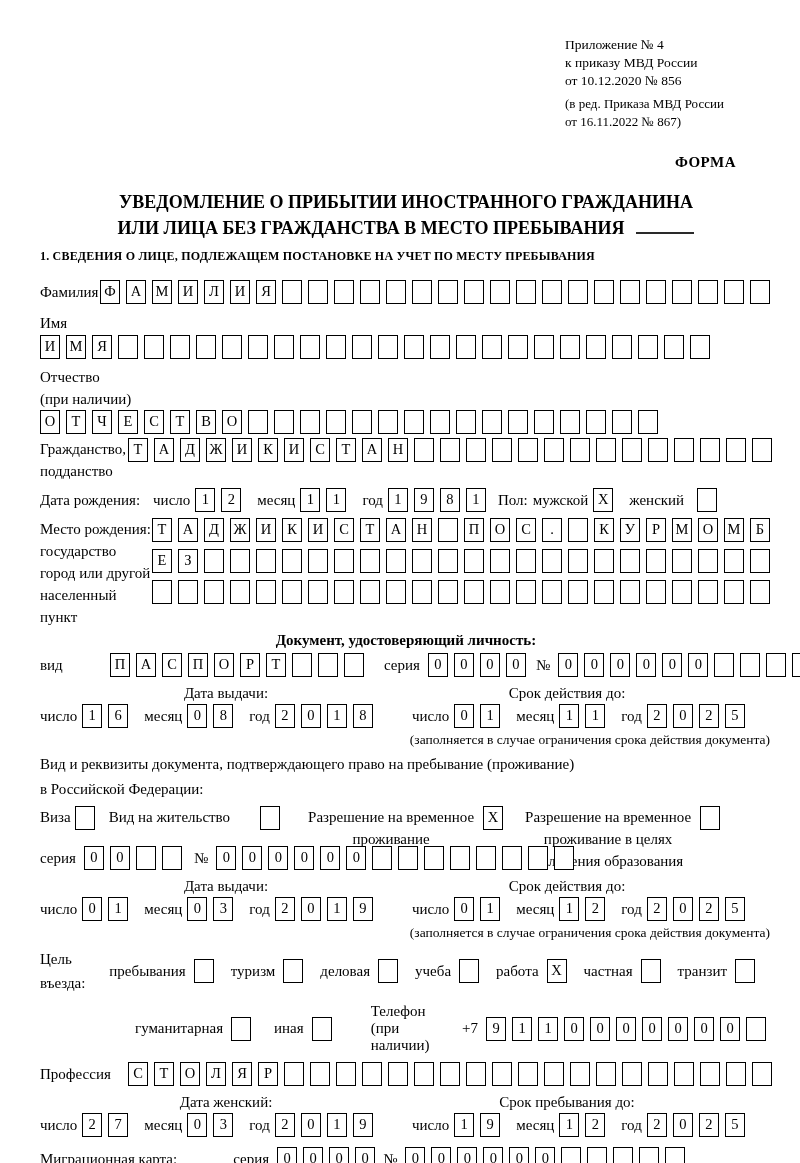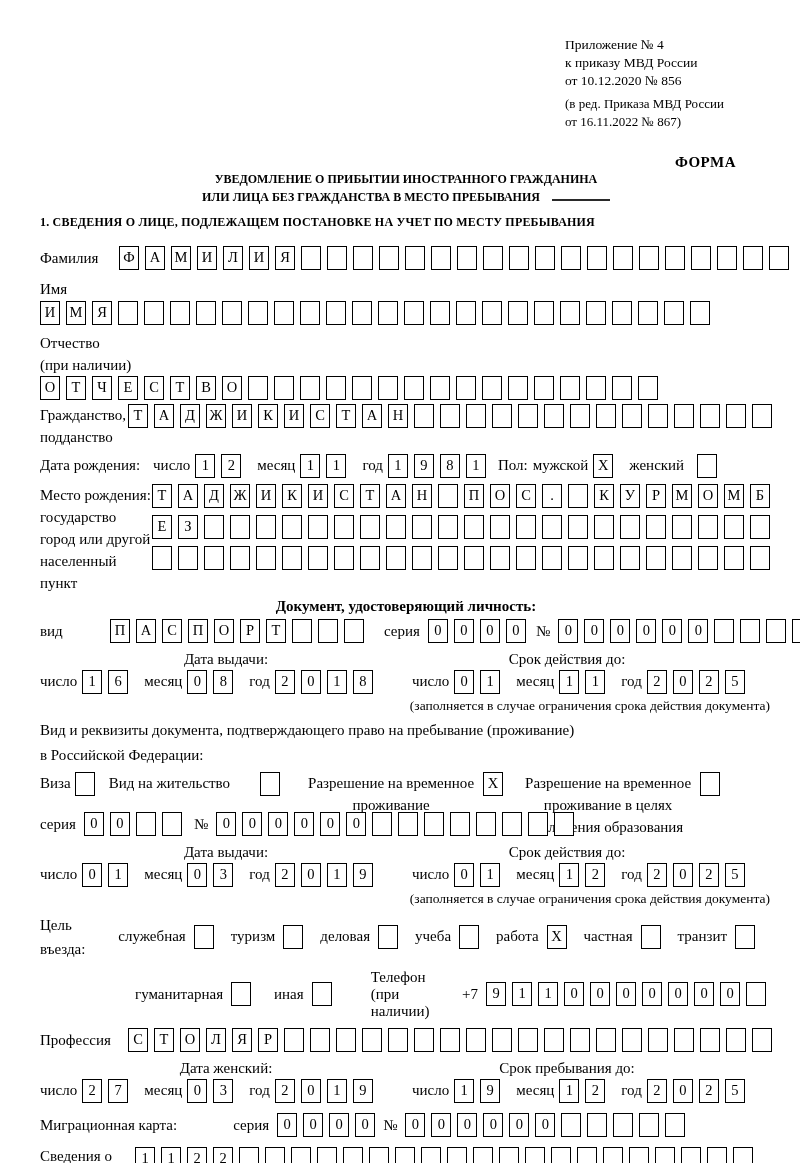--- a/index.html
+++ b/index.html
@@ -8,39 +8,39 @@
     width:800px; height:1163px;
     font-family:"Liberation Serif", serif;
     color:#000; font-size:15px;
   }
   .page { position:relative; width:800px; height:1163px; padding:36px 28px 0 40px; overflow:hidden; }
 
   
   .annex { margin-left:525px; font-size:13.5px; line-height:1.34; }
   .annex .amend { margin-top:5px; font-size:13px; }
   .forma { text-align:right; font-weight:bold; letter-spacing:.5px; margin:24px 36px 0 0; font-size:15px; }
-  .title { text-align:center; font-weight:bold; font-size:12px; line-height:1.45; }
+  .title { text-align:center; font-weight:bold; font-size:18px; line-height:1.45; margin-top:18px; }
   .blank-line { display:inline-block; width:58px; height:13px; border-bottom:2.5px solid #2a2a2a; margin-left:12px; }
   .section-heading { font-weight:bold; font-size:12px; margin-top:8px; letter-spacing:.2px; }
 
   
   .boxes { display:flex; flex-wrap:nowrap; align-items:center; }
   .cell {
     display:inline-block; flex:0 0 auto;
     width:20px; height:24px; margin-right:6px;
     border:1.8px solid #000; background:#fff;
     text-align:center; line-height:20px; font-size:14.5px;
   }
 
   .frow { display:flex; align-items:flex-start; }
   .lblcol { flex:0 0 auto; line-height:24px; }
   .w60 { width:60px; } .w88 { width:88px; } .w112 { width:112px; } .w70 { width:70px; } .w95 { width:95px; }
   .two-line { line-height:22px; }
   .mt4 { margin-top:4px; } .mt6 { margin-top:6px; } .mt7 { margin-top:7px;flex-direction:column; } .mt8 { margin-top:8px; }
-  .mt10 { margin-top:10px; } .mt16 { margin-top:16px;gap:19px; }
+  .mt10 { margin-top:10px; } .mt16 { margin-top:16px; }
 
   .stackrows .boxes { margin-bottom:7px; }
 
   .center-bold { text-align:center; font-weight:bold; margin-top:4px; }
 
   .inline-lbl { margin:0 8px 0 14px; line-height:24px; }
   .first-lbl { margin-right:8px; line-height:24px; }
 
   
   .dates-headers { display:flex; margin-top:8px; }
@@ -533,21 +533,21 @@
           <span class="cell">5</span>
         </span>
     </div>
   </div>
 
   <div class="note-right">(заполняется в случае ограничения срока действия документа)</div>
 
   <div class="pairline mt6">
     <span class="first-lbl">Цель въезда:</span>
     <span class="pair">
-      <span>служебная</span>
+      <span>пребывания</span>
       <span class="boxes">
           <span class="cell"></span>
         </span>
     </span>
     <span class="pair">
       <span>туризм</span>
       <span class="boxes">
           <span class="cell"></span>
         </span>
     </span>

